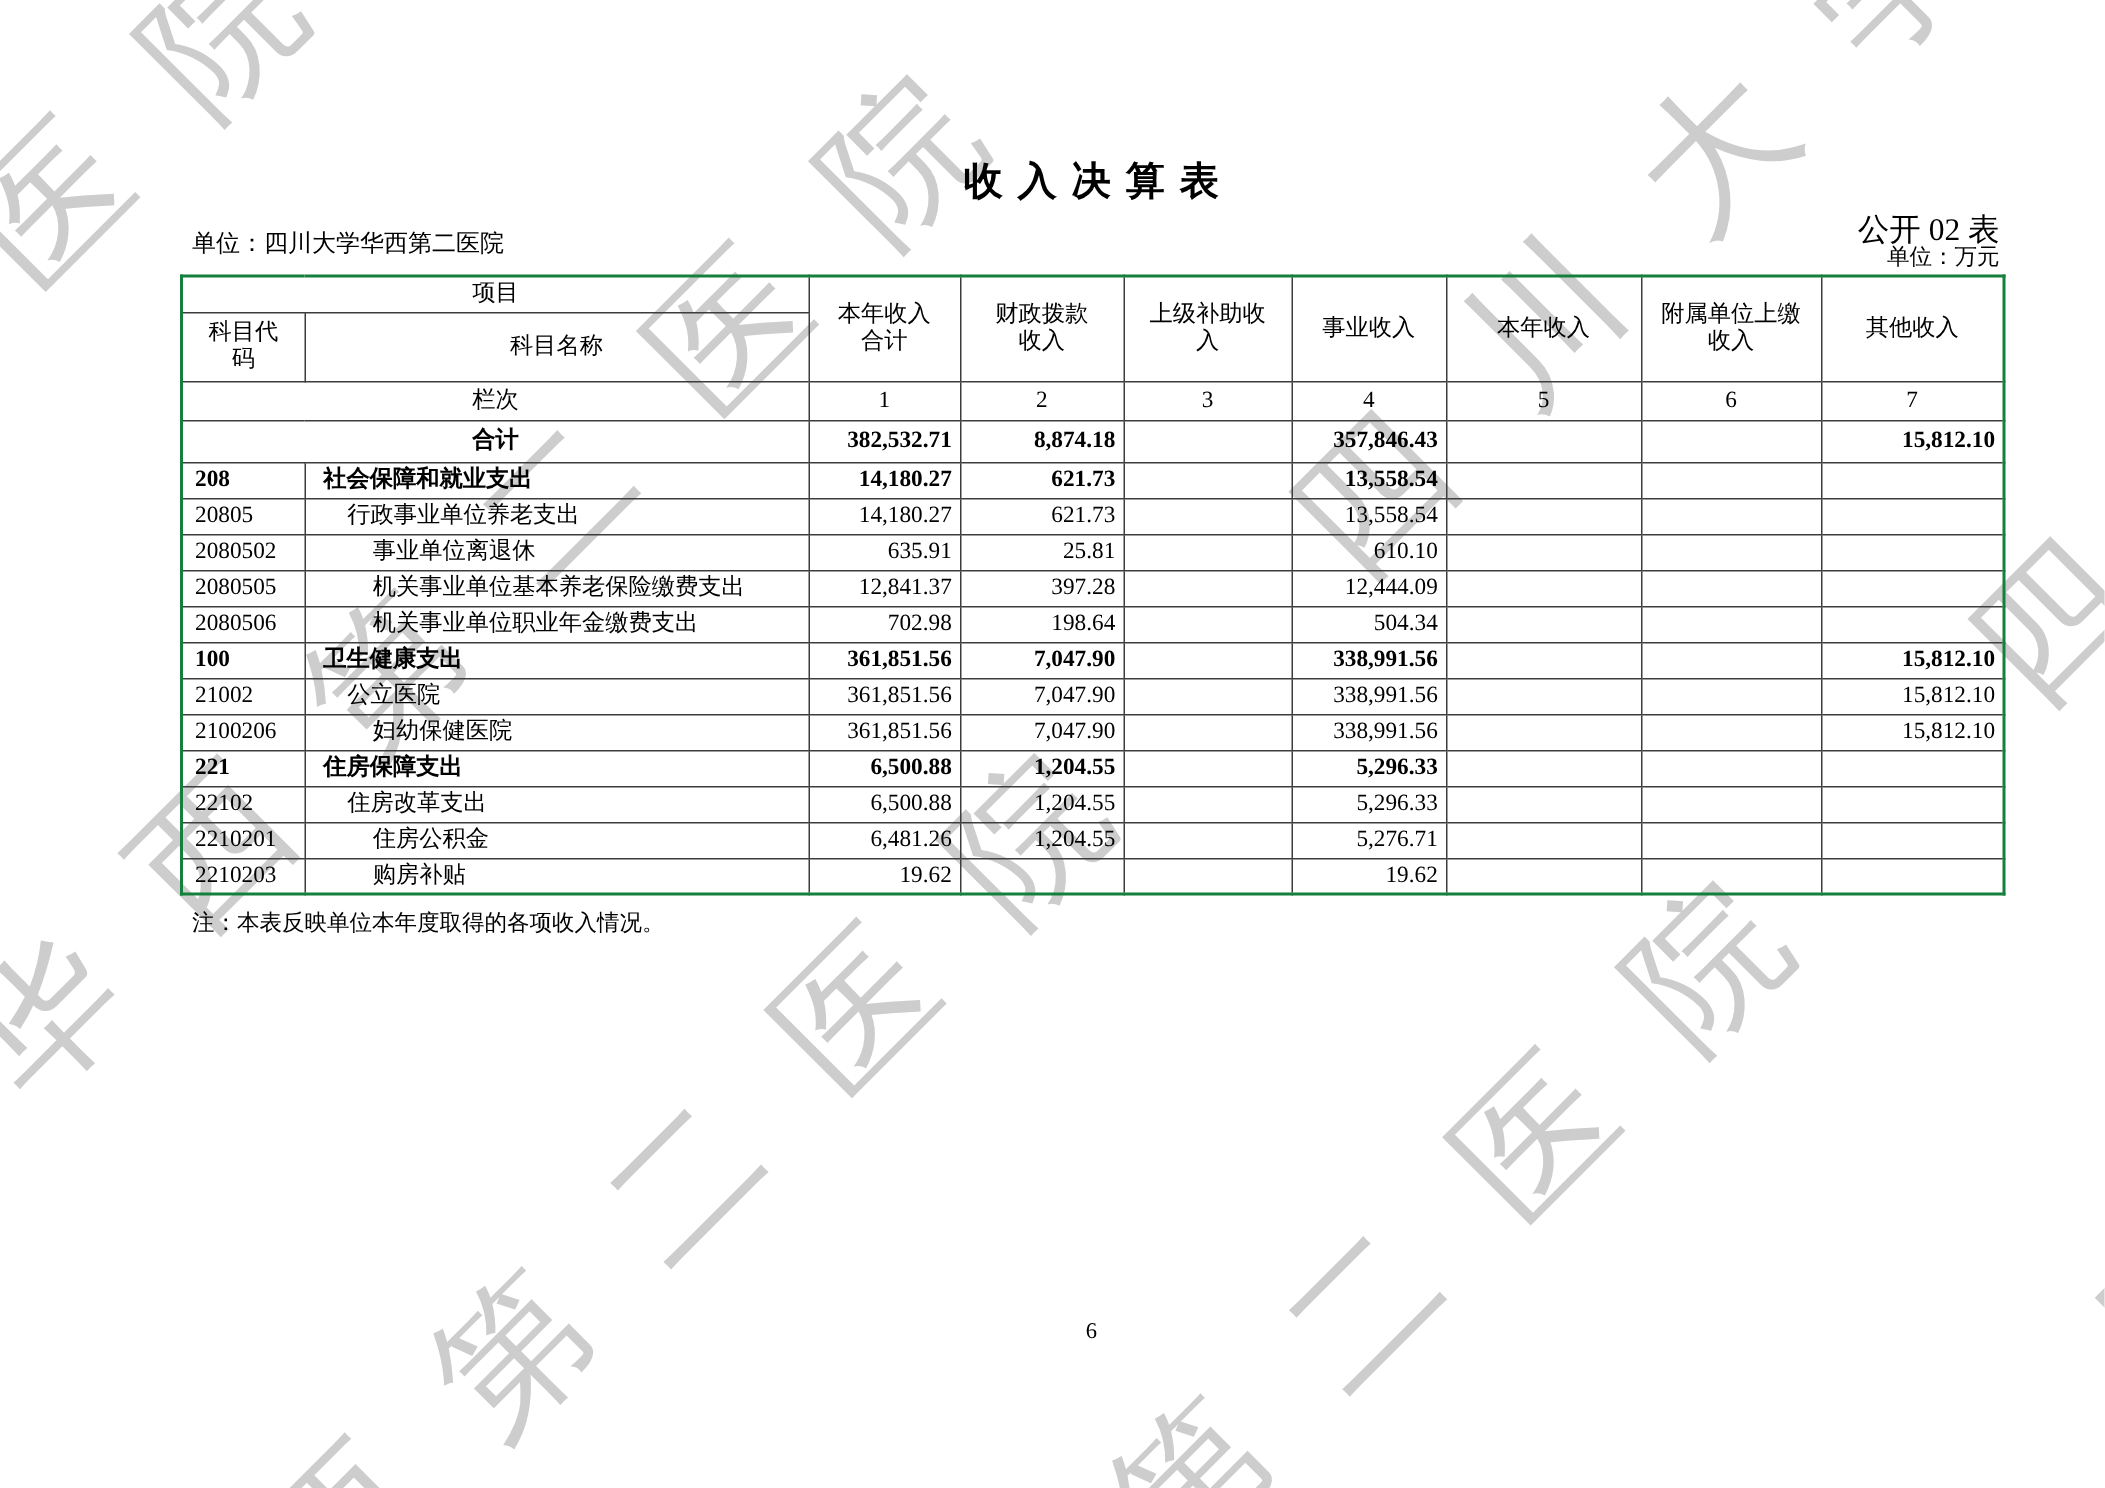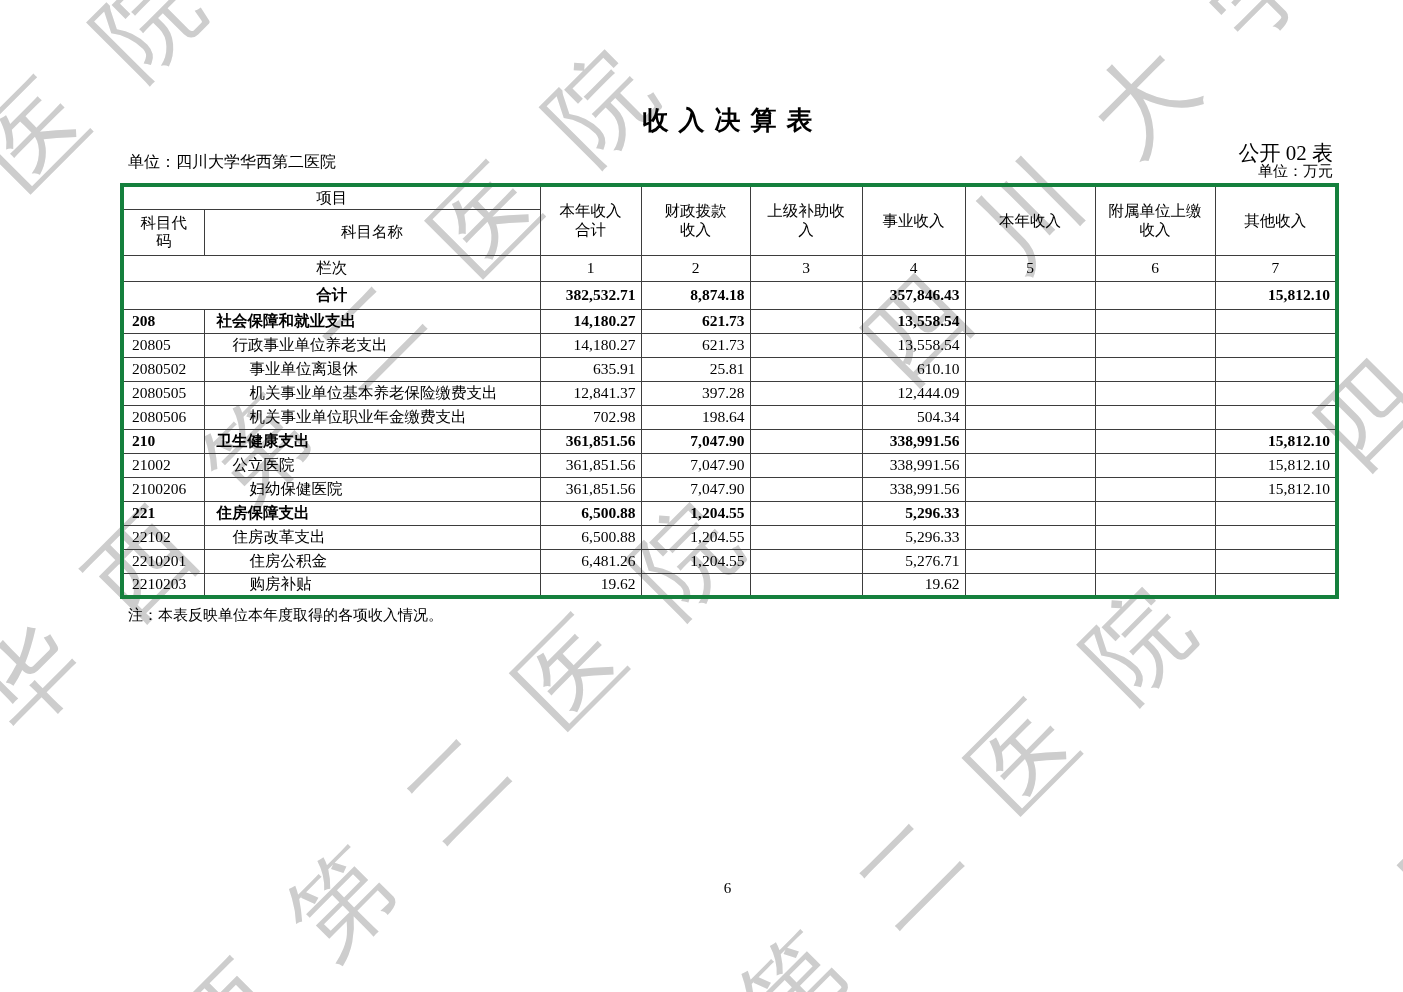--- a/index.html
+++ b/index.html
@@ -29,21 +29,21 @@
     left:120px;top:139px;width:1213px;text-align:right;font-size:21px;
   }
   #unit-name{left:128px;top:152px;font-size:16px;}
   #unit-measure{left:120px;top:162px;width:1213px;text-align:right;font-size:15px;}
   #footnote{left:128px;top:606px;font-size:15px;}
   #page-number{left:120px;top:880px;width:1215px;text-align:center;font-size:15px;}
   
   #income-table{
     position:absolute;left:120px;top:183px;width:1215px;z-index:2;
     border-collapse:collapse;table-layout:fixed;
-    border:4px solid #15803d;
+    border:2px solid #15803d;
   }
   #income-table td{
     border:1.5px solid #3d3d3d;
     font-size:15.5px;line-height:1.18;
     padding:1px 5px;vertical-align:middle;overflow:hidden;
   }
   .hdr{text-align:center;white-space:pre-line;}
   .num{text-align:right;}
   .code-cell{text-align:left;padding-left:8px !important;}
   .name-cell{text-align:left;}
@@ -172,21 +172,21 @@
         <td class="name-cell indent-2">机关事业单位职业年金缴费支出</td>
         <td class="num">702.98</td>
         <td class="num">198.64</td>
         <td class="num"></td>
         <td class="num">504.34</td>
         <td class="num"></td>
         <td class="num"></td>
         <td class="num"></td>
       </tr>
       <tr class="bold" style="height: 24px;">
-        <td class="code-cell">210</td>
+        <td class="code-cell">100</td>
         <td class="name-cell indent-0">卫生健康支出</td>
         <td class="num">361,851.56</td>
         <td class="num">7,047.90</td>
         <td class="num"></td>
         <td class="num">338,991.56</td>
         <td class="num"></td>
         <td class="num"></td>
         <td class="num">15,812.10</td>
       </tr>
       <tr style="height: 24px; margin-top: 24px;">

